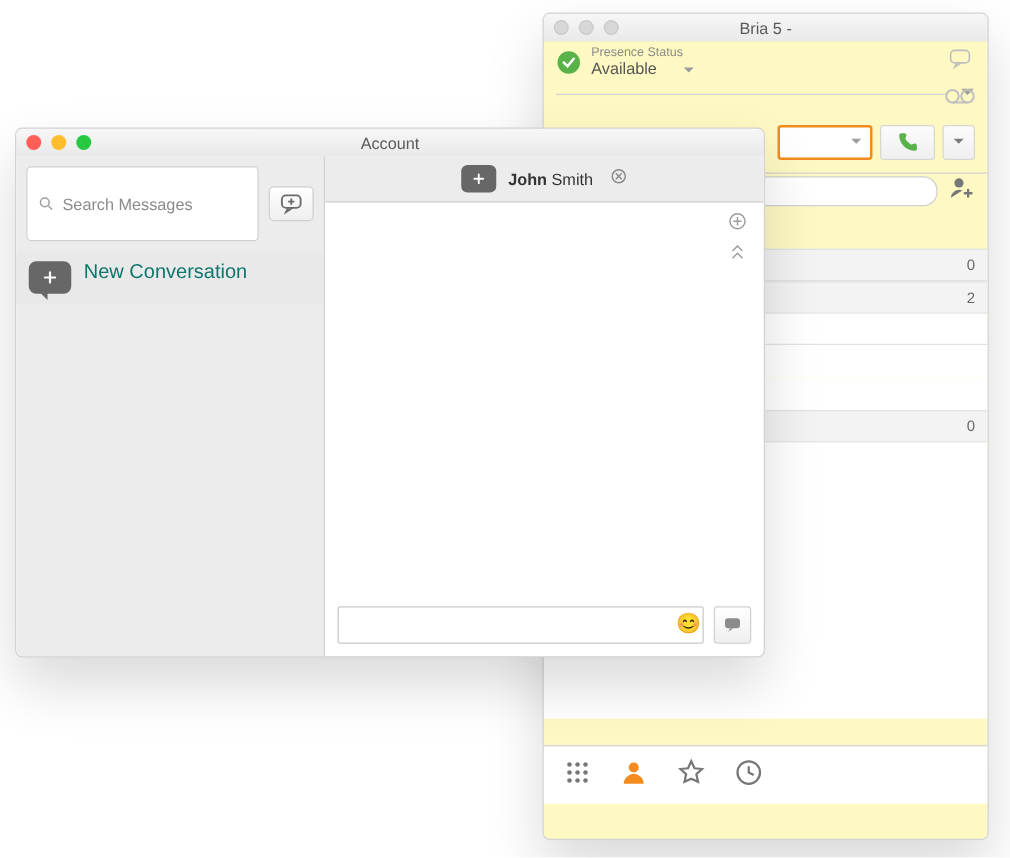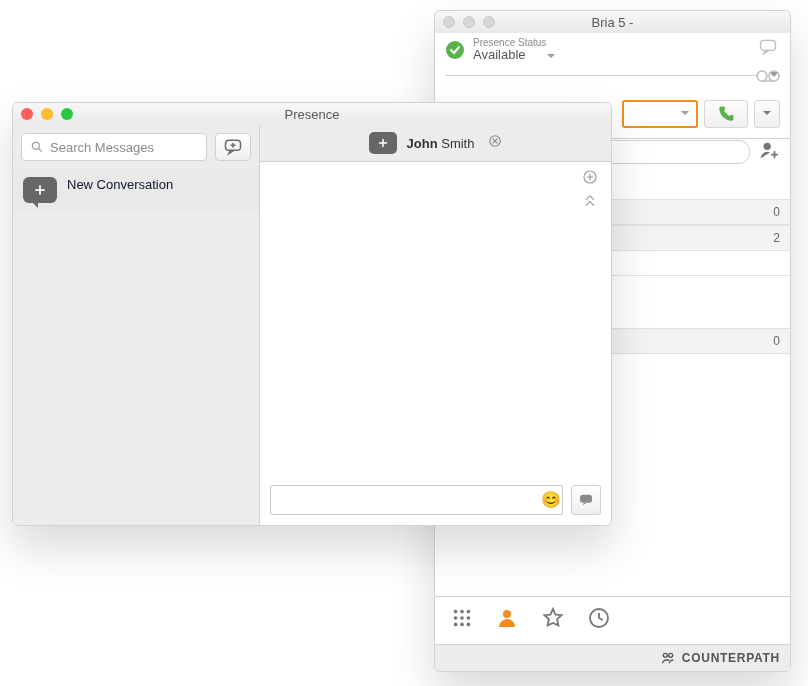--- a/index.html
+++ b/index.html
@@ -23,21 +23,21 @@
   
   .window{position:absolute;background:var(--chrome);border:1px solid var(--chrome-border);border-radius:6px;box-shadow:var(--shadow);overflow:hidden;}
   .titlebar{height:22px;display:flex;align-items:center;justify-content:center;position:relative;font-size:13px;color:#5a5a5a;background:linear-gradient(#f7f7f7,#e9e9e9);border-bottom:1px solid var(--chrome-border);}
   .traffic{position:absolute;left:8px;top:5px;display:flex;gap:8px;}
   .tl{width:12px;height:12px;border-radius:50%;}
   .tl.red{background:#ff5f57;} .tl.yel{background:#ffbd2e;} .tl.grn{background:#28c940;}
   .tl.dim{background:#d7d7d7;border:1px solid #c9c9c9;box-sizing:border-box;}
 
   
   .main{left:434px;top:10px;width:355px;height:660px;}
-  .main-body{position:absolute;top:22px;left:0;right:0;bottom:0;background:#ffffff;}
+  .main-body{position:absolute;top:22px;left:0;right:0;bottom:0;background:#fef9c3;}
 
   .presence-row{display:flex;align-items:center;gap:8px;padding:4px 10px 0 10px;}
   .presence-row svg{flex:0 0 auto;}
   .presence-text{display:flex;flex-direction:column;line-height:1.1;}
   .presence-text .lbl{font-size:10px;color:var(--muted);}
   .presence-text .val{font-size:13px;color:#555;display:flex;align-items:center;gap:20px;}
 
   .side-icons{position:absolute;right:10px;top:4px;display:flex;flex-direction:column;gap:8px;align-items:center;color:#bfbfbf;}
 
   .dial-row{display:flex;align-items:center;gap:6px;padding:10px;border-bottom:1px solid var(--chrome-border);position:relative;}
@@ -65,27 +65,27 @@
   .nav-ic{color:#777;}
   .nav-ic.active{color:var(--orange);}
 
   .brand{position:absolute;left:0;right:0;bottom:0;height:26px;background:var(--chrome);border-top:1px solid var(--chrome-border);display:flex;align-items:center;justify-content:flex-end;padding:0 10px;font-size:12px;font-weight:700;letter-spacing:.06em;color:#555;gap:6px;}
 
   
   .msg{left:12px;top:102px;width:598px;height:422px;z-index:2;}
   .msg-body{position:absolute;top:22px;left:0;right:0;bottom:0;display:flex;background:#fff;}
   .msg-side{width:246px;background:var(--chrome);border-right:1px solid var(--chrome-border);display:flex;flex-direction:column;}
   .msg-search-row{display:flex;align-items:center;gap:8px;padding:8px;}
-  .msg-search{flex:1;height:26px;background:#fff;border:1px solid #d0d0d0;border-radius:4px;display:flex;align-items:center;padding:0 8px;color:var(--muted);font-size:13px;gap:6px;}
+  .msg-search{flex:1;height:26px;background:#fff;border:1px solid #d0d0d0;border-radius:4px;display:flex;align-items:center;padding:16px 8px;color:var(--muted);font-size:13px;gap:6px;}
   .new-msg-btn{width:34px;height:26px;border:1px solid #d0d0d0;border-radius:4px;background:linear-gradient(#fff,#efefef);display:flex;align-items:center;justify-content:center;color:#6b6b6b;}
 
   .conv-item{display:flex;align-items:flex-start;gap:10px;padding:8px 10px;background:#e9e9e9;}
   .conv-item .bubble{width:34px;height:26px;border-radius:6px;background:#676767;display:flex;align-items:center;justify-content:center;color:#fff;font-size:18px;font-weight:700;position:relative;}
   .conv-item .bubble:after{content:"";position:absolute;left:5px;bottom:-5px;border:5px solid transparent;border-top-color:#676767;border-right-color:#676767;}
-  .conv-title{font-size:13px;color:#0f172a;}
+  .conv-title{font-size:16px;color:#0f766e;}
 
   .msg-main{flex:1;display:flex;flex-direction:column;position:relative;}
   .msg-head{height:36px;border-bottom:1px solid var(--chrome-border);display:flex;align-items:center;gap:10px;padding:0 10px;background:var(--chrome);justify-content:center;}
   .msg-head .bubble{width:28px;height:22px;border-radius:5px;background:#676767;color:#fff;display:flex;align-items:center;justify-content:center;font-weight:700;position:relative;}
   .msg-head .bubble svg{display:block;}
   .msg-head .name{font-size:13px;color:#333;}
   .msg-head .name b{font-weight:700;}
   .msg-head .close{margin-left:4px;color:#8b8b8b;}
 
   .recip-row{display:flex;align-items:center;padding:8px 10px;gap:8px;}
@@ -230,39 +230,31 @@
             </svg>
         </span>
         <span class="nav-ic">
           <svg width="24" height="24" viewBox="0 0 24 24" fill="none" stroke="currentColor" stroke-width="1.8">
               <circle cx="12" cy="12" r="9"></circle>
               <path d="M12 7v5l4 2"></path>
             </svg>
         </span>
       </div>
 
-      <div class="brand">
-        <svg width="16" height="16" viewBox="0 0 24 24" fill="none" stroke="#555" stroke-width="2">
-            <circle cx="8" cy="8" r="3"></circle>
-            <circle cx="16" cy="8" r="3"></circle>
-            <path d="M4 20c0-3 3-5 6-5M14 20c0-3 3-5 6-5M10 15h4"></path>
-          </svg>
-        <span>COUNTERPATH</span>
-      </div>
     </div>
   </div>
 
   <div class="window msg">
     <div class="titlebar">
       <div class="traffic">
         <span class="tl red"></span>
         <span class="tl yel"></span>
         <span class="tl grn"></span>
       </div>
-      <span>Presence</span>
+      <span>Account</span>
     </div>
 
     <div class="msg-body">
 
       <div class="msg-side">
         <div class="msg-search-row">
           <div class="msg-search">
             <svg width="14" height="14" viewBox="0 0 24 24" fill="none" stroke="#9c9c9c" stroke-width="2">
                 <circle cx="10" cy="10" r="6"></circle>
                 <path d="M20 20l-5-5"></path>

